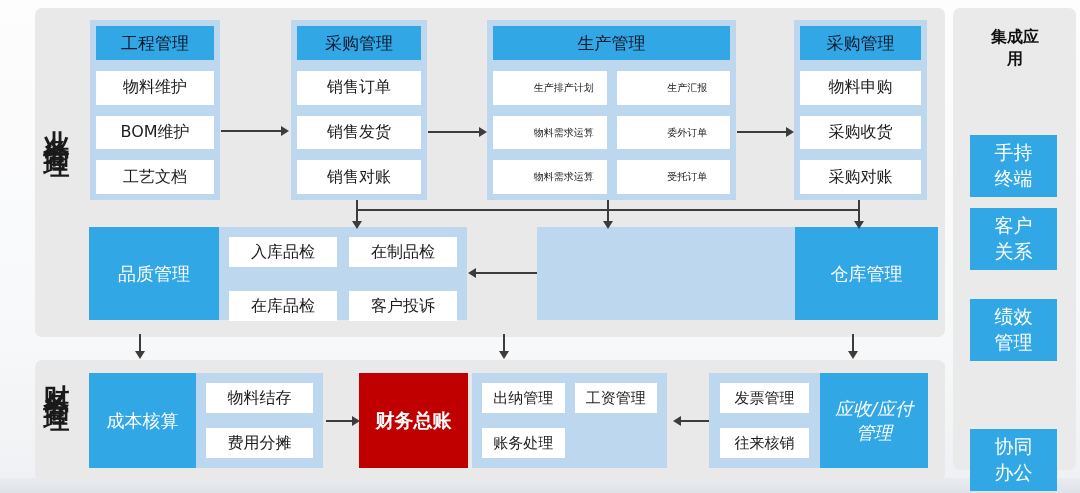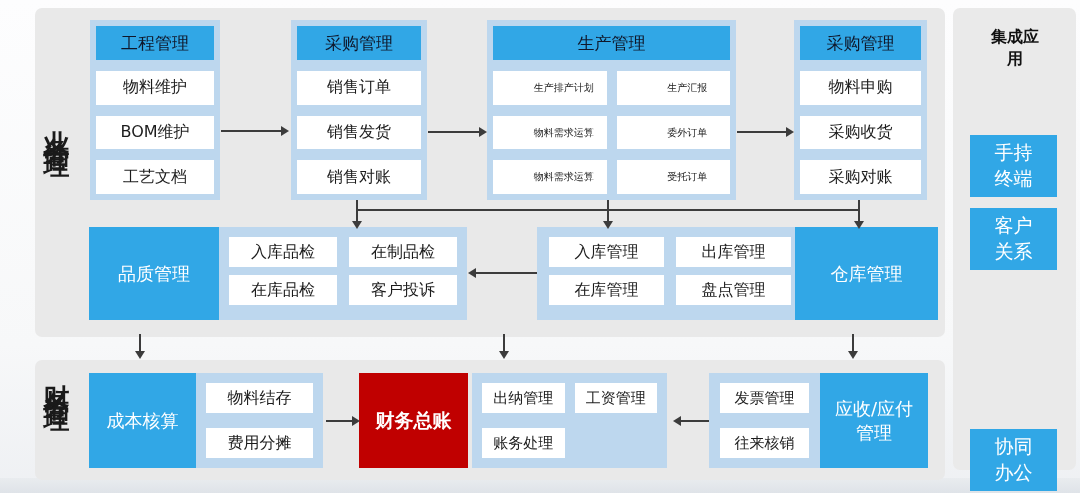--- a/index.html
+++ b/index.html
@@ -19,21 +19,21 @@
   .hd{background:#31a7e6;color:#0f172a;height:34px;flex:0 0 34px;display:flex;
       align-items:center;justify-content:center;font-size:17px;}
   .wb{background:#fff;color:#1c1c1c;display:flex;align-items:center;justify-content:center;
       font-size:16px;flex:1;}
   .subcols{display:flex;gap:10px;flex:1;}
   .subcol{display:flex;flex-direction:column;gap:11px;flex:1;}
   .subcol .wb{font-size:10px;padding-left:28px;}
   .solid{position:absolute;background:#31a7e6;color:#fff;display:flex;align-items:center;
          justify-content:center;font-size:18px;text-align:center;}
   .red{background:#c00000 !important;font-weight:700;font-size:19px;}
-  .grid22{position:absolute;display:grid;grid-template-columns:1fr 1fr;gap:8px 12px;}
+  .grid22{position:absolute;display:grid;grid-template-columns:1fr 1fr;gap:24px 12px;}
   .grid22 .wb{height:30px;flex:none;}
   .stack2{position:absolute;display:flex;flex-direction:column;gap:15px;}
   .stack2 .wb{height:30px;flex:none;}
   
   .ln{position:absolute;background:#3c3c3c;}
   .ah{position:absolute;width:0;height:0;}
   .ah.r{border-top:5px solid transparent;border-bottom:5px solid transparent;border-left:8px solid #3c3c3c;}
   .ah.l{border-top:5px solid transparent;border-bottom:5px solid transparent;border-right:8px solid #3c3c3c;}
   .ah.d{border-left:5px solid transparent;border-right:5px solid transparent;border-top:8px solid #3c3c3c;}
   
@@ -97,26 +97,20 @@
   <div class="solid" style="left:89px;top:227px;width:130px;height:93px;">品质管理</div>
   <div class="lb" style="left:219px;top:227px;width:248px;height:93px;"></div>
   <div class="grid22" style="left:229px;top:237px;width:228px;">
     <div class="wb">入库品检</div>
     <div class="wb">在制品检</div>
     <div class="wb">在库品检</div>
     <div class="wb">客户投诉</div>
   </div>
 
   <div class="lb" style="left:537px;top:227px;width:401px;height:93px;"></div>
-  <div class="grid22" style="left:549px;top:237px;width:242px;">
-    <div class="wb">入库管理</div>
-    <div class="wb">出库管理</div>
-    <div class="wb">在库管理</div>
-    <div class="wb">盘点管理</div>
-  </div>
   <div class="solid" style="left:795px;top:227px;width:143px;height:93px;">仓库管理</div>
 
   <div class="solid" style="left:89px;top:373px;width:107px;height:95px;">成本核算</div>
   <div class="lb" style="left:196px;top:373px;width:127px;height:95px;"></div>
   <div class="stack2" style="left:206px;top:383px;width:107px;">
     <div class="wb">物料结存</div>
     <div class="wb">费用分摊</div>
   </div>
 
   <div class="solid red" style="left:359px;top:373px;width:109px;height:95px;">财务总账</div>
@@ -126,25 +120,26 @@
     <div class="wb" style="font-size:15px;">出纳管理</div>
     <div class="wb" style="font-size:15px;">工资管理</div>
     <div class="wb" style="font-size:15px;">账务处理</div>
   </div>
 
   <div class="lb" style="left:709px;top:373px;width:111px;height:95px;"></div>
   <div class="stack2" style="left:720px;top:383px;width:89px;">
     <div class="wb" style="font-size:15px;">发票管理</div>
     <div class="wb" style="font-size:15px;">往来核销</div>
   </div>
-  <div class="solid rp-blue" style="left:820px;top:373px;width:108px;height:95px;padding:0 6px;box-sizing:border-box;">应收/应付管理</div>
+  <div class="solid rp-blue" style="left:820px;top:373px;width:108px;height:95px;padding:0 6px;box-sizing:border-box;font-style:italic;">应收/应付管理</div>
 
   <div class="int-title">集成应用</div>
   <div class="ib" style="top:116px;margin-top:19px;">手持终端</div>
   <div class="ib" style="top:208px;">客户关系</div>
+  <div class="ib" style="top:299px;">绩效管理</div>
   <div class="ib" style="top:388px;margin-top:41px;">协同办公</div>
 
   <div class="ln" style="left:221px;top:130px;width:61px;height:2px;"></div>
   <div class="ah r" style="left:281px;top:126px;"></div>
   <div class="ln" style="left:428px;top:131px;width:52px;height:2px;"></div>
   <div class="ah r" style="left:479px;top:127px;"></div>
   <div class="ln" style="left:737px;top:131px;width:50px;height:2px;"></div>
   <div class="ah r" style="left:786px;top:127px;"></div>
 
   <div class="ln" style="left:356px;top:209px;width:504px;height:2px;"></div>

